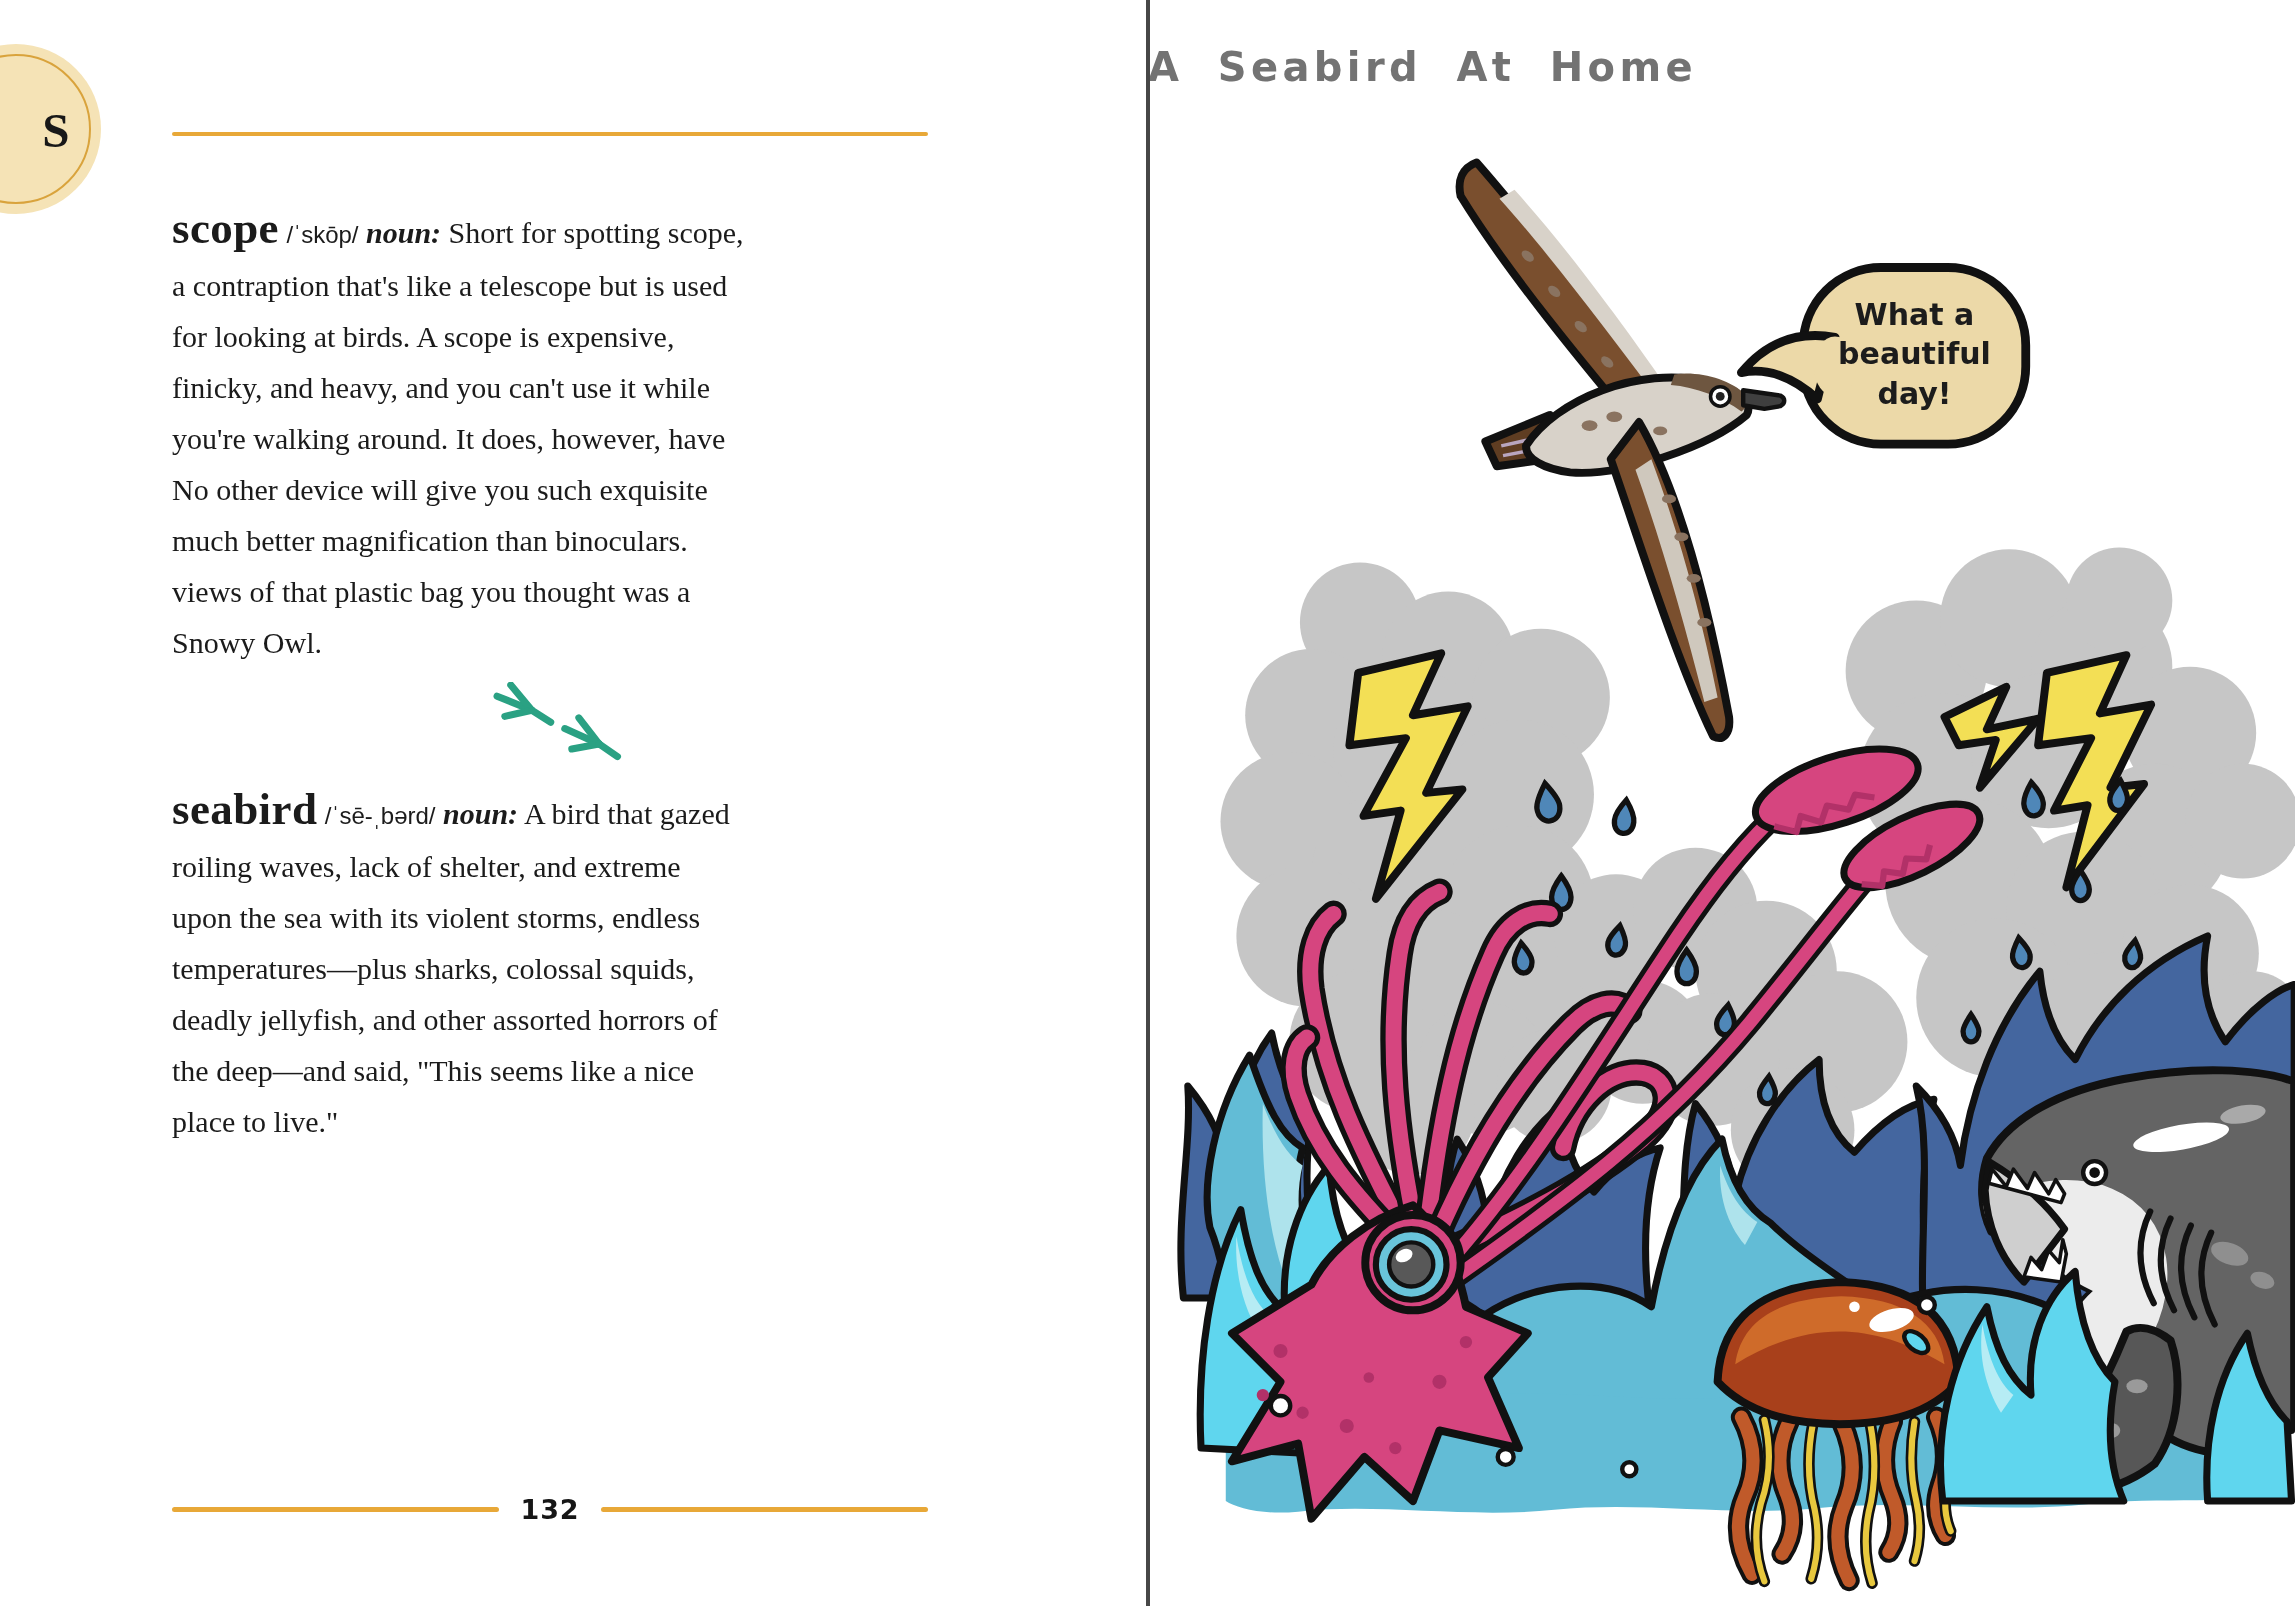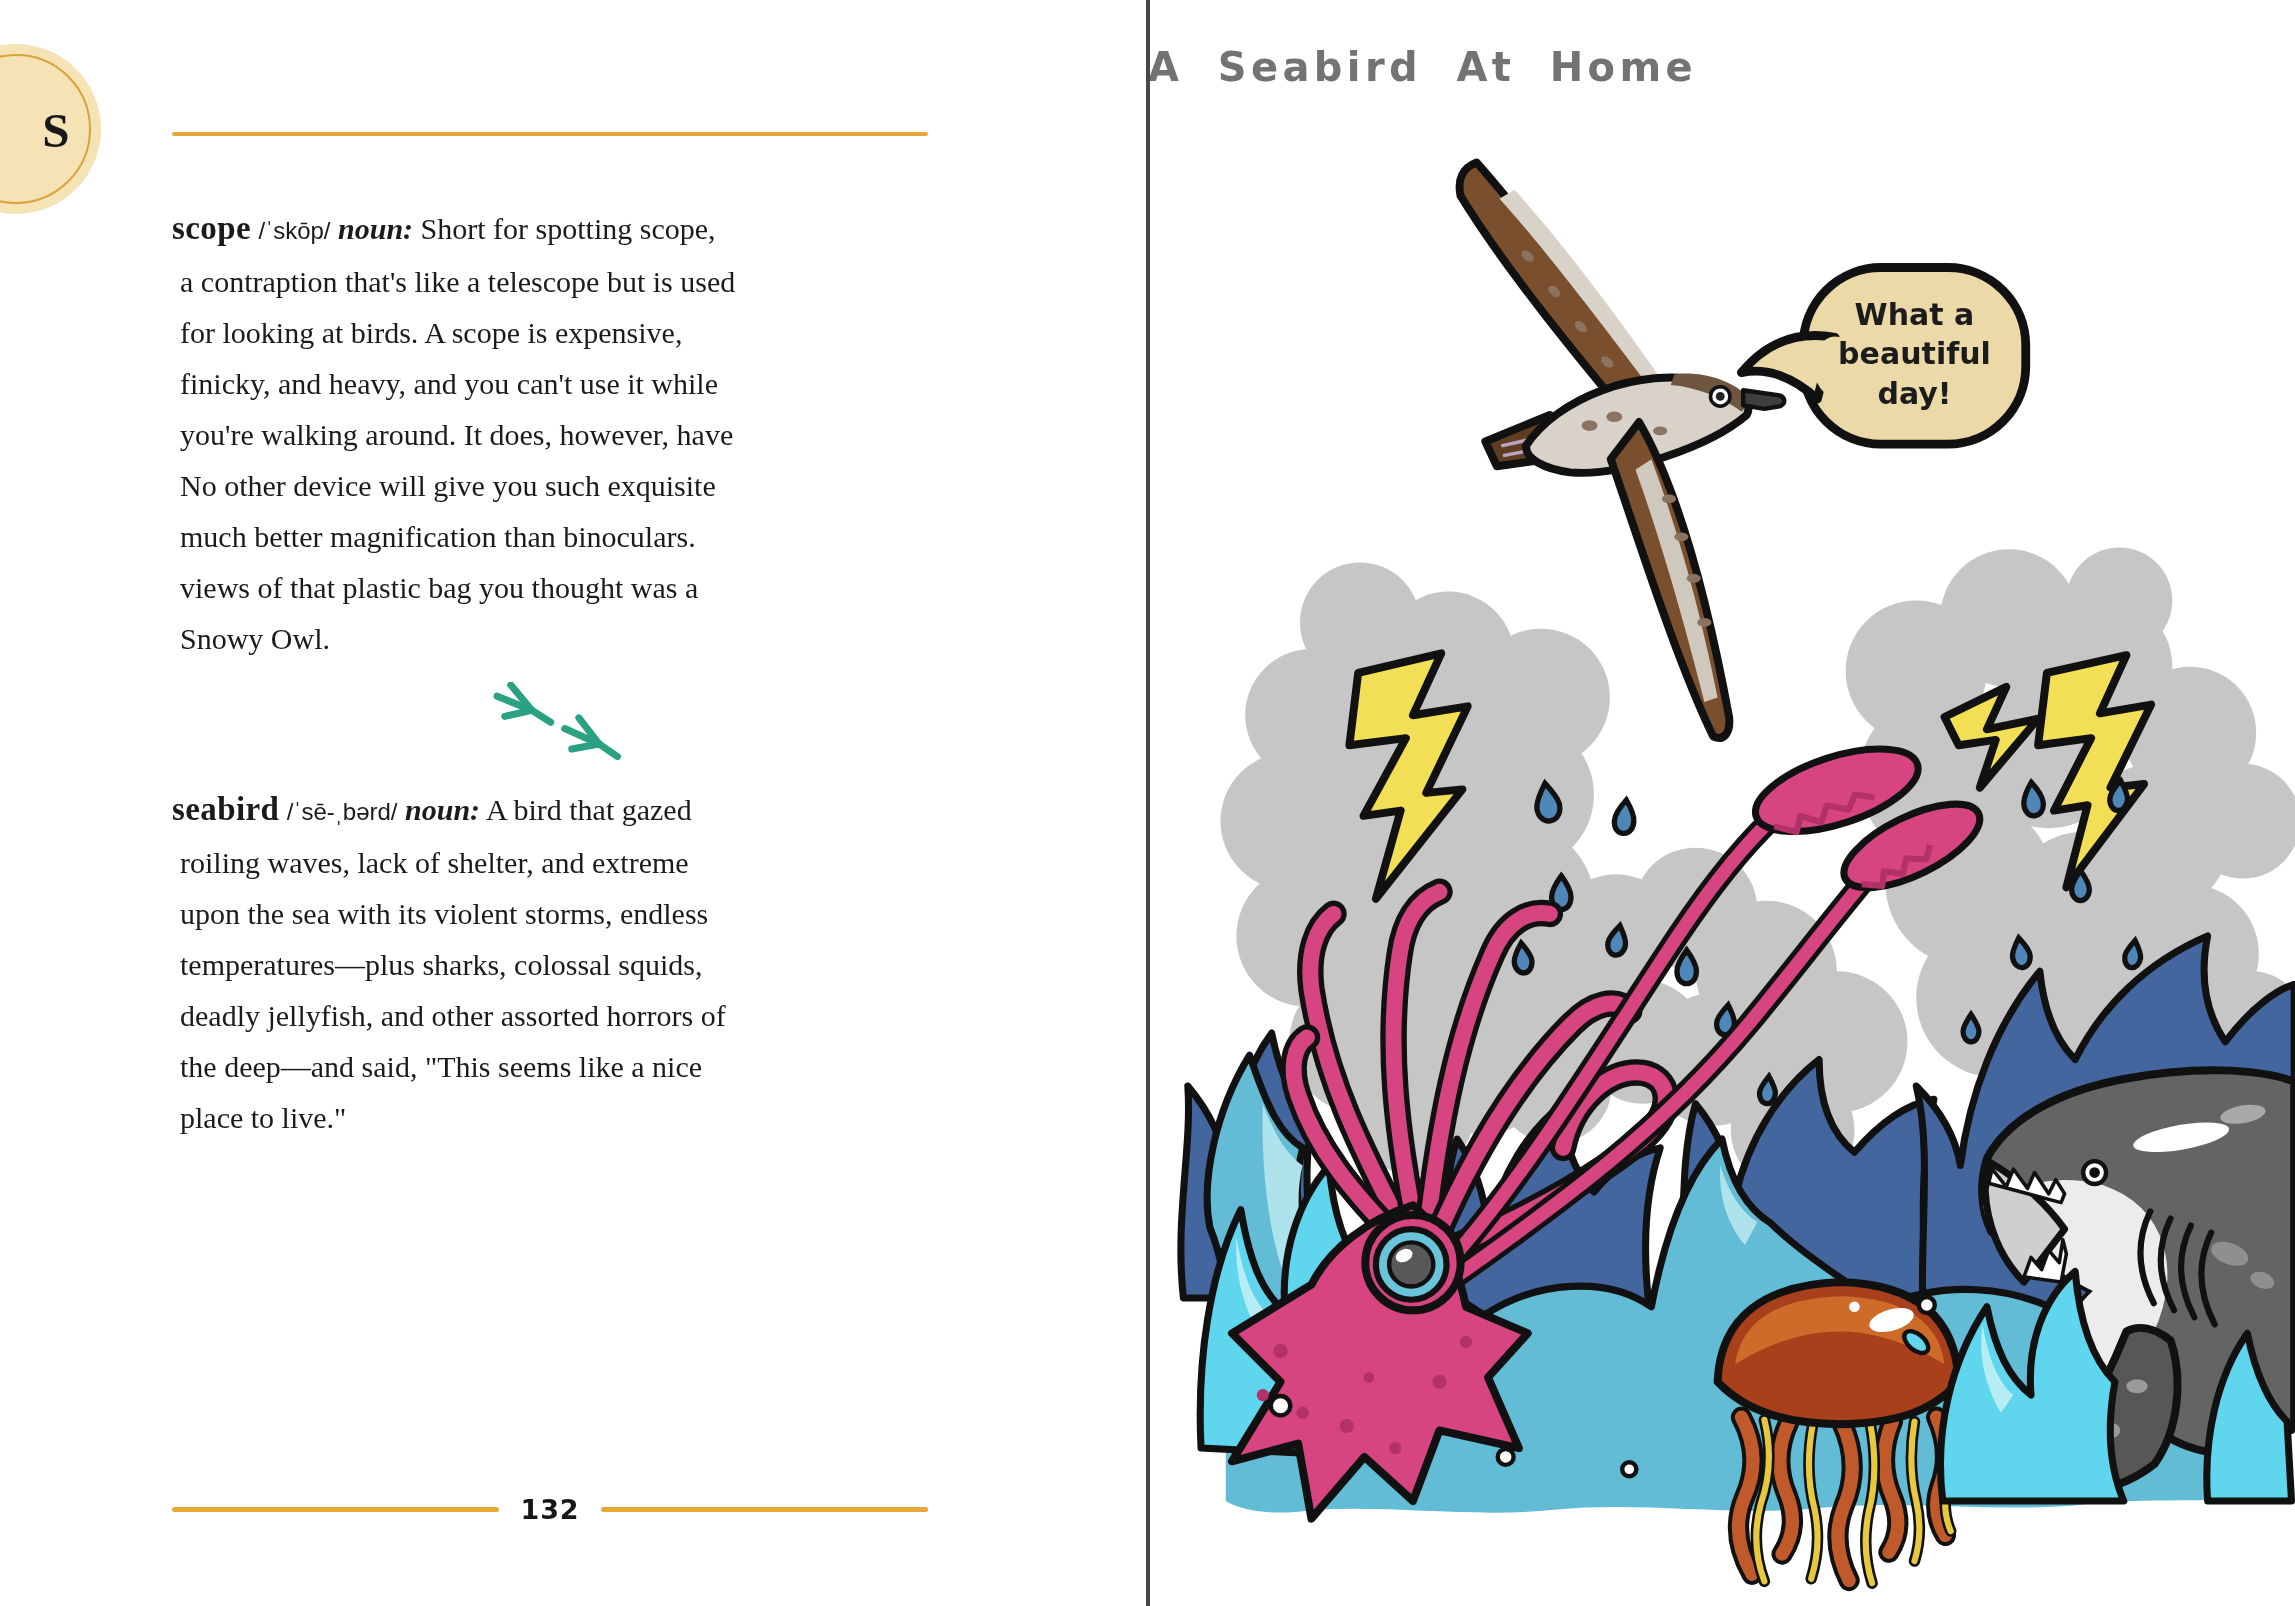--- a/index.html
+++ b/index.html
@@ -15,24 +15,24 @@
               background:#f5e3b6;}
   .letter-ring{position:absolute;inset:9.7px;border:2.6px solid #d9a33c;border-radius:50%;}
   .letter{position:absolute;left:125px;top:88px;transform:translate(-50%,-52%);
           font-size:49px;font-weight:bold;color:#181818;}
   .top-rule{position:absolute;left:172px;top:132px;width:756px;height:4.4px;background:#e8a838;border-radius:2.6px;}
 
   .entry{position:absolute;left:172px;width:765px;font-size:30px;line-height:51px;}
   .entry-scope{top:203px;}
   .entry-seabird{top:784px;}
   .entry-first-line{white-space:nowrap;}
-  .headword{font-size:33px;font-weight:bold;letter-spacing:0.4px;}
+  .headword{font-size:45px;font-weight:bold;letter-spacing:0.4px;}
   .pron{font-family:"Liberation Sans",sans-serif;font-size:24px;}
   .pos{font-weight:bold;font-style:italic;}
-  .defline{white-space:nowrap;margin-left:8px;}
+  .defline{white-space:nowrap;}
 
   .footprints{position:absolute;left:477px;top:682px;}
 
   .footer{position:absolute;left:172px;top:1494px;width:756px;display:flex;align-items:center;gap:21px;}
   .frule{flex:1;height:4.4px;background:#e8a838;border-radius:2.6px;}
   .pagenum{font-family:"DejaVu Sans",sans-serif;font-weight:bold;font-size:27px;letter-spacing:0.9px;color:#161616;}
 
   
   .illus-title{position:absolute;left:0;top:44px;width:100%;text-align:left;
                font-family:"DejaVu Sans",sans-serif;font-weight:bold;font-size:40px;

